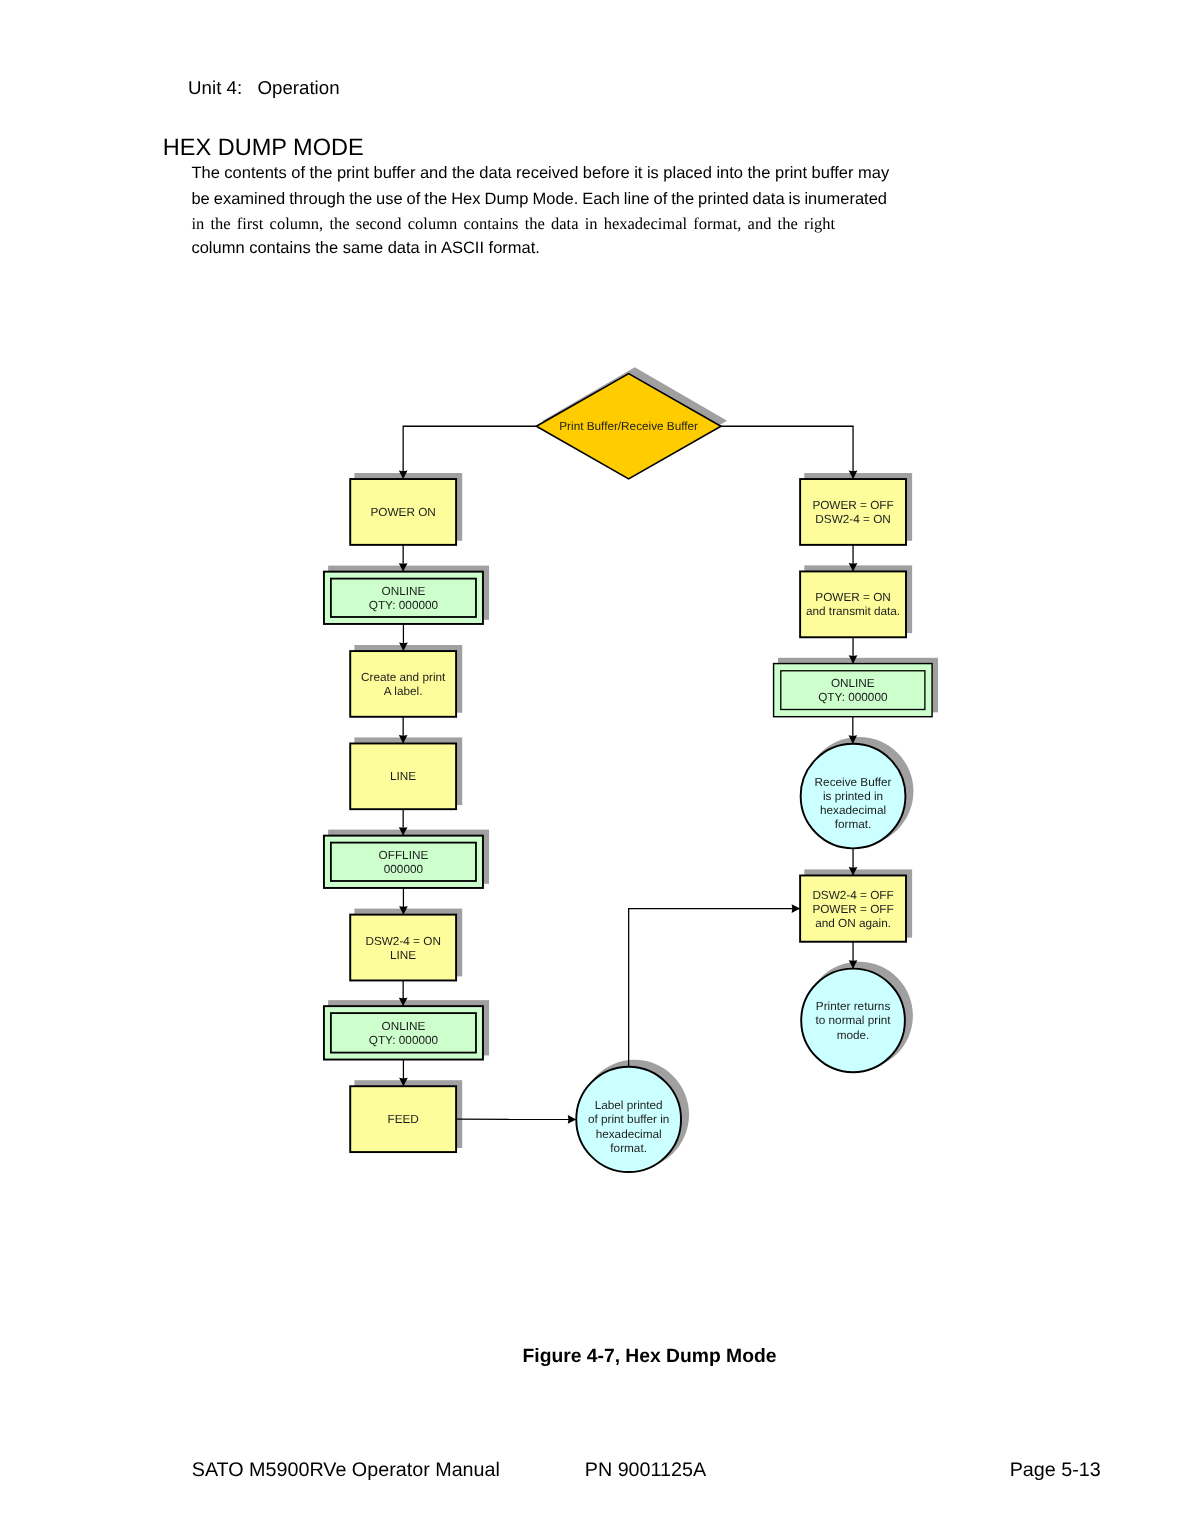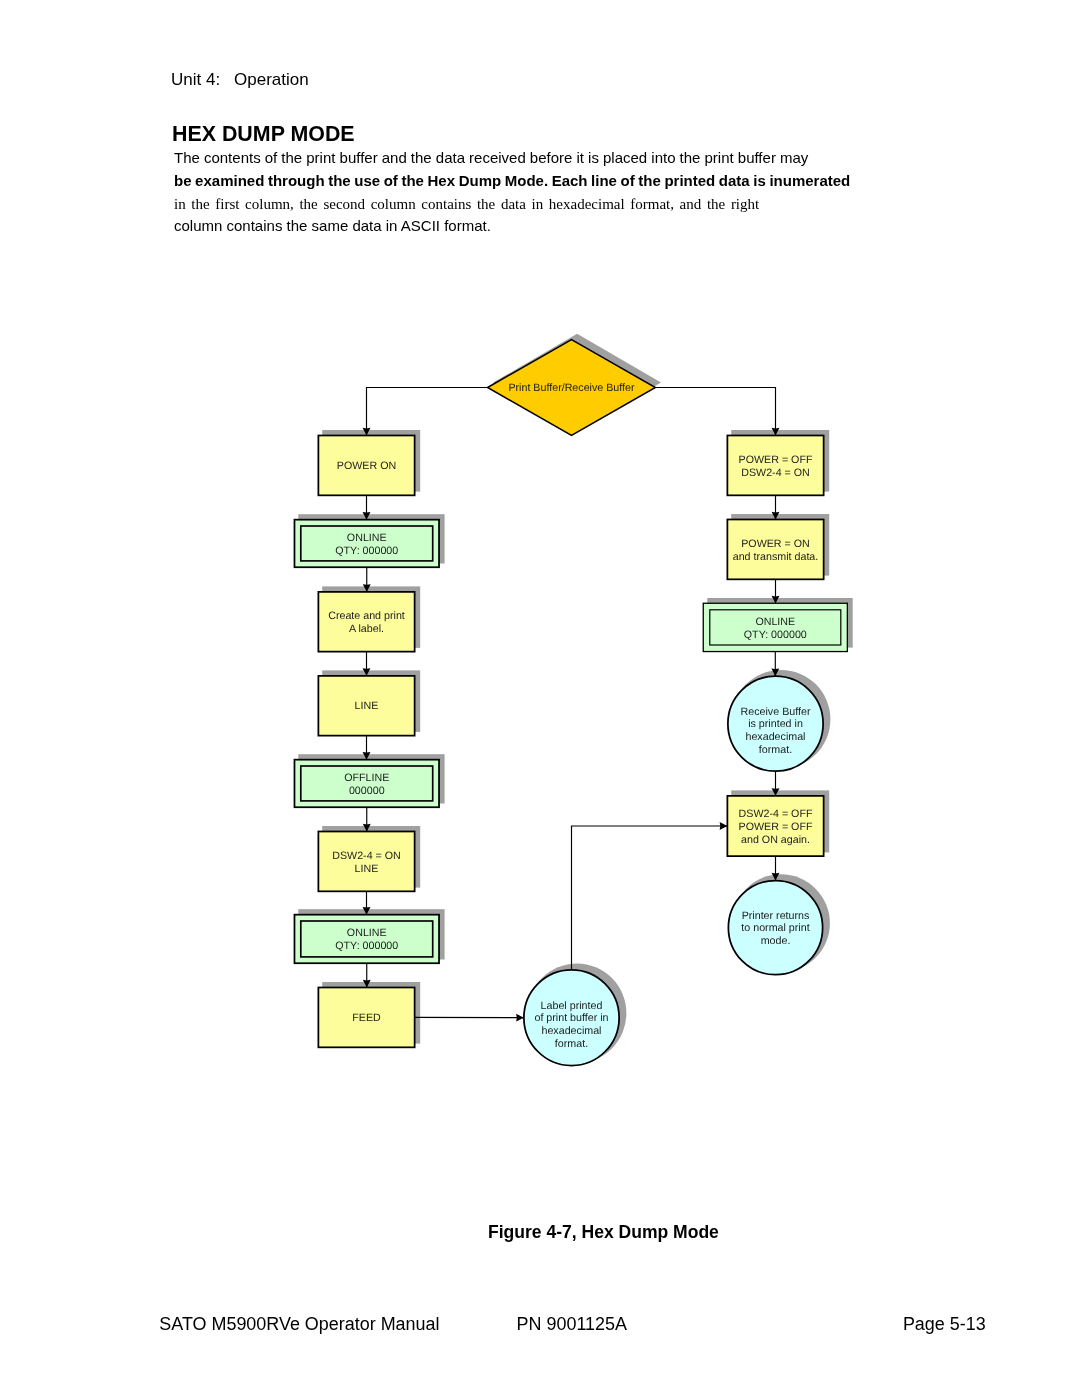--- a/index.html
+++ b/index.html
@@ -1,29 +1,29 @@
 <!DOCTYPE html>
 <html><head>
 <meta charset="utf-8">
 <title>Hex Dump Mode</title>
 <style>
   html,body{margin:0;padding:0;}
   body{width:1080px;height:1397px;background:#fff;font-family:"Liberation Sans",sans-serif;color:#000;-webkit-font-smoothing:antialiased;}
   .page{position:relative;width:1080px;height:1397px;overflow:hidden;transform:translateZ(0);}
   #running-head{position:absolute;left:171px;top:58.0px;font-size:17px;margin-top:12px;}
   #running-head .sep{display:inline-block;width:13.9px;}
-  #sec-title{position:absolute;left:172px;top:121.5px;font-size:21.4px;font-weight:bold;}
+  #sec-title{position:absolute;left:148px;top:121.5px;font-size:21.4px;font-weight:normal;}
   #intro{position:absolute;left:174px;top:147.1px;width:825px;font-size:15px;line-height:22.8px;white-space:pre;}
   #intro .ln{display:block;height:22.8px;}
   #intro .ln1{word-spacing:-0.076px;}
-  #intro .ln2{word-spacing:-0.570px;font-weight:bold;}
+  #intro .ln2{word-spacing:-0.570px;}
   #intro .ln3{word-spacing:1.886px;font-family:Liberation Serif, serif;}
-  #fig-caption{position:absolute;left:488px;top:1222px;font-size:17.55px;font-weight:bold;white-space:pre;}
+  #fig-caption{position:absolute;left:475px;top:1222px;font-size:17.55px;font-weight:bold;white-space:pre;}
   #footer{position:absolute;left:0;top:1313.5px;width:1080px;font-size:17.95px;height:22px;}
-  #footer span{position:absolute;top:0;white-space:pre;}
+  #footer span{position:absolute;top:12px;white-space:pre;margin-left:15px;}
   #footer .l{left:159.3px;}
   #footer .c{left:516.6px;}
   #footer .r{left:902.9px;}
   #flow{position:absolute;left:0;top:0;}
   svg text{font-family:"Liberation Sans",sans-serif;-webkit-font-smoothing:antialiased;text-rendering:geometricPrecision;}
   *{-webkit-font-smoothing:antialiased;}
 </style>
 </head>
 <body>
 

